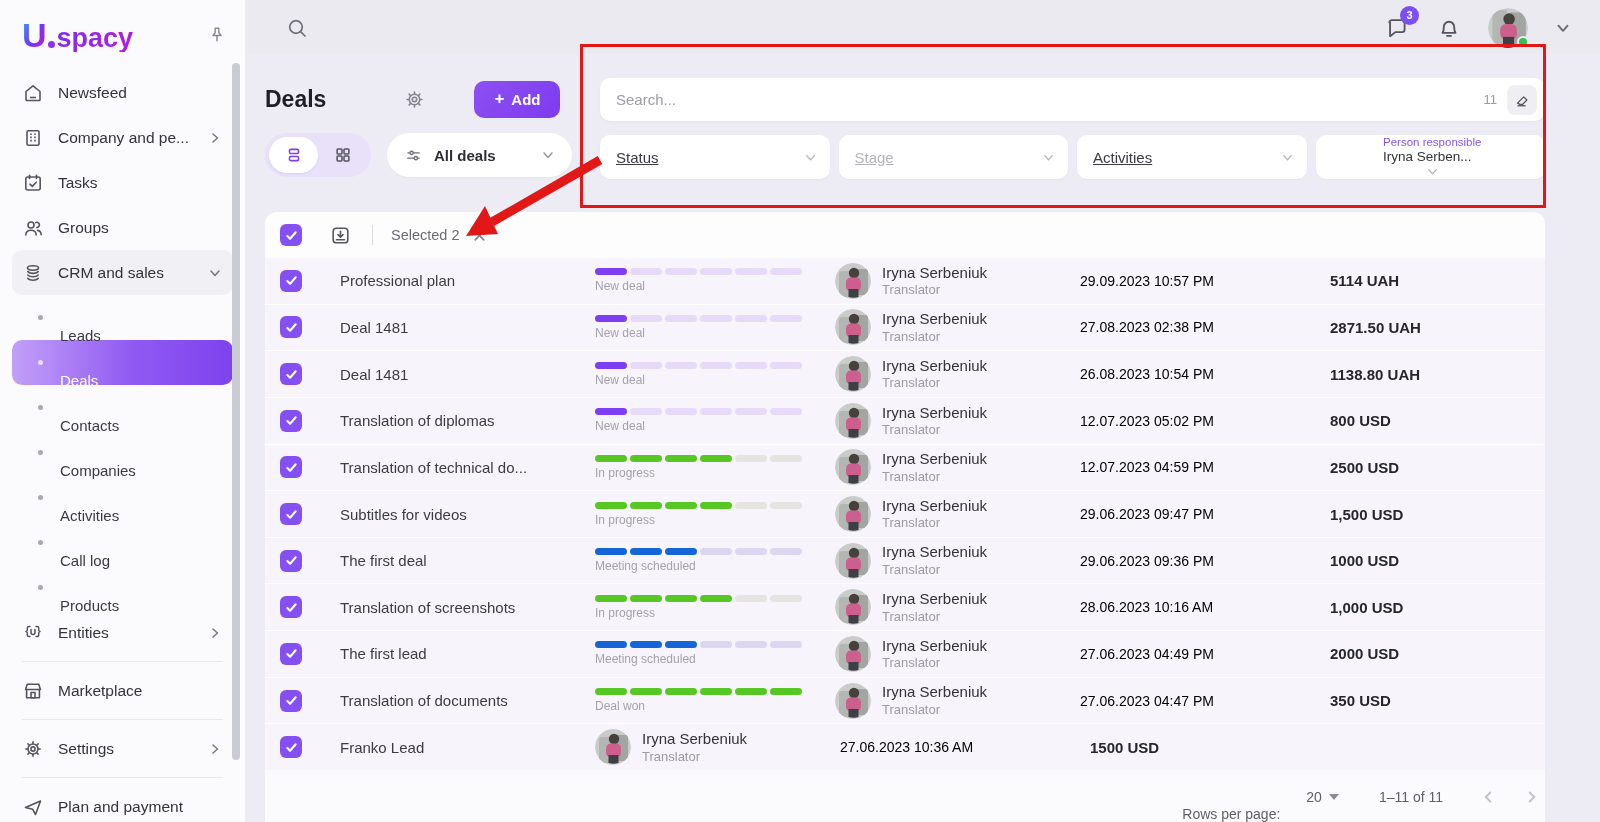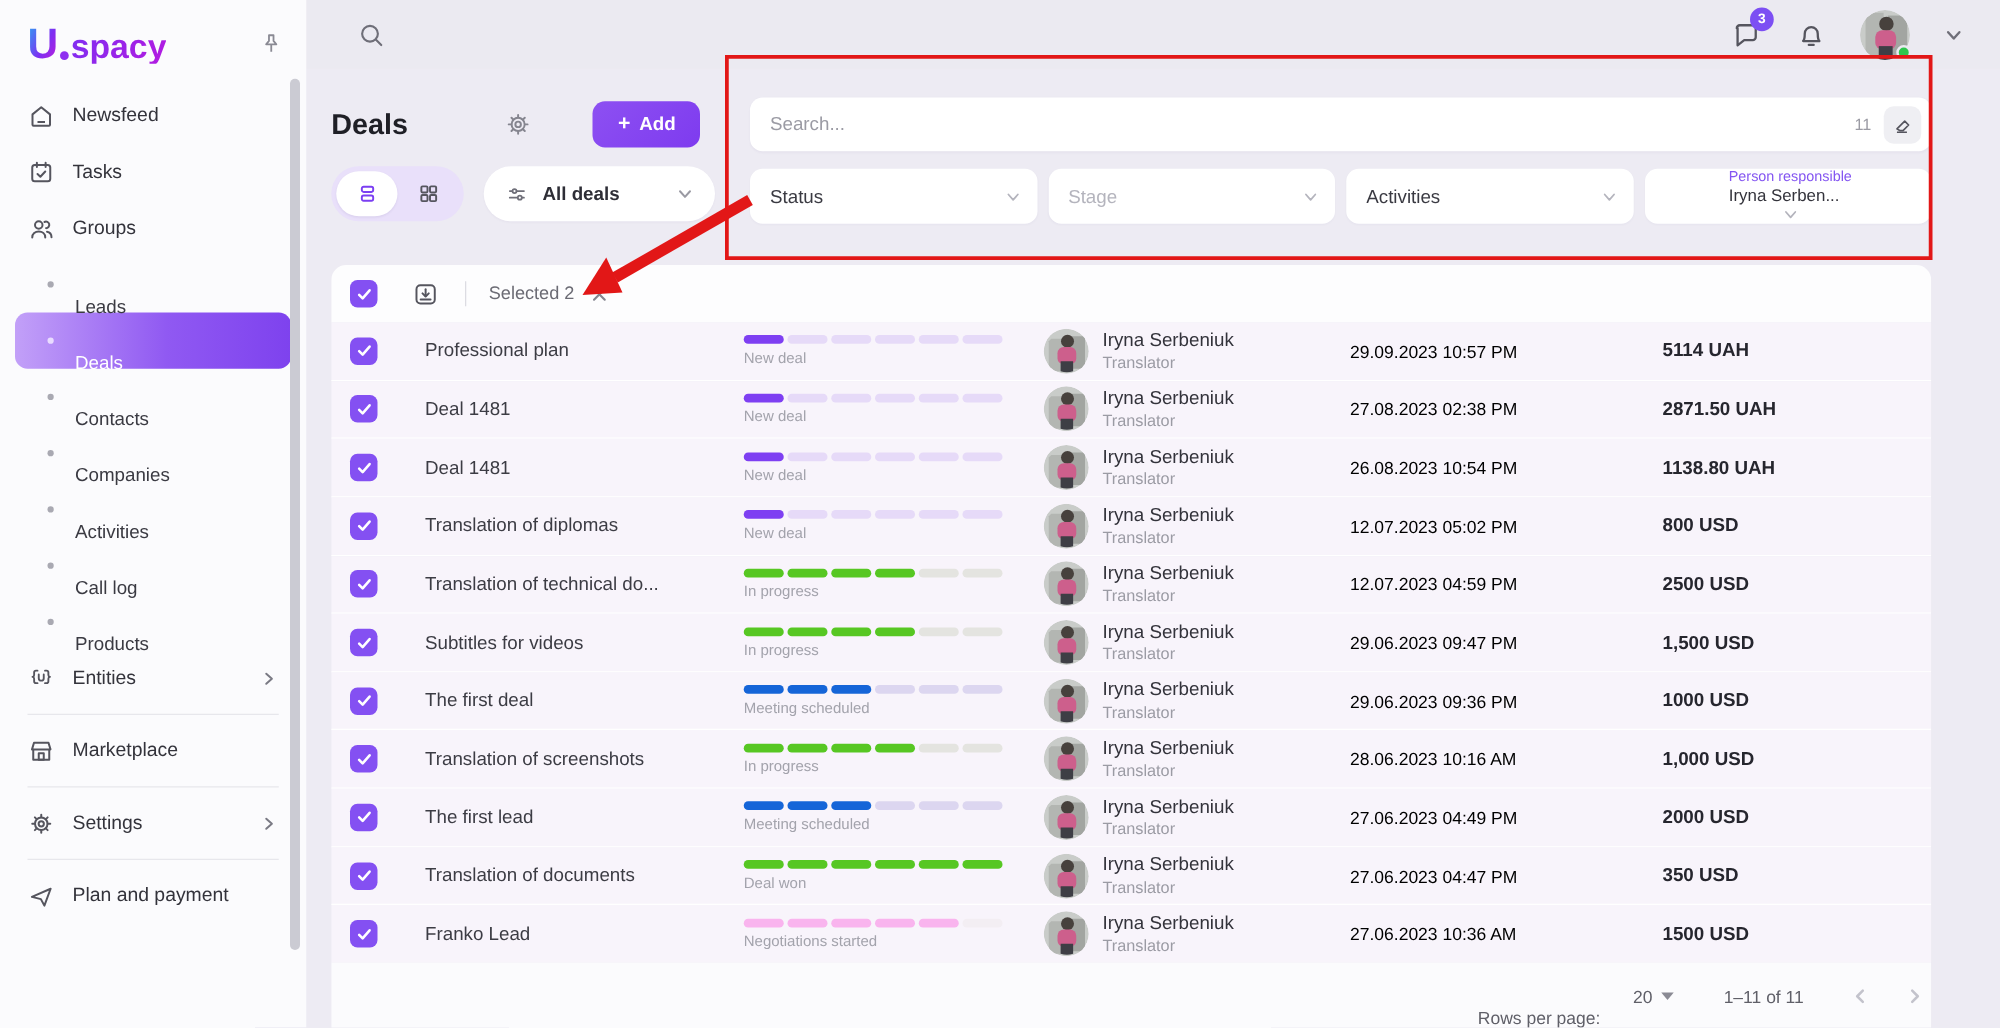--- a/index.html
+++ b/index.html
@@ -59,21 +59,21 @@
   .all-deals .lbl { font-size:15px; color:#2e2e36; flex:1;font-weight:bold; }
   .all-deals .chev { color:#9a9aa3; display:flex; }
 
   .search-bar { background:#fff; border-radius:10px; height:43px; display:flex; align-items:center; padding:0 8px 0 16px; margin:1px 0 0 0; box-shadow:0 1px 2px rgba(40,20,90,.04); }
   .search-bar input { border:none; outline:none; flex:1; font-size:15px; font-family:"Liberation Sans",sans-serif; color:#33333b; background:transparent; }
   .search-bar input::placeholder { color:#9b9ba4; }
   .search-count { color:#9b9ba4; font-size:13px; margin-right:10px; }
   .eraser-btn { width:30px; height:30px; border-radius:8px; background:#efeff3; display:flex; align-items:center; justify-content:center; color:#55555e; cursor:pointer; }
   .filter-row { display:flex; gap:9px; margin-top:14px; }
   .filter-box { background:#fff; border-radius:10px; height:44px; flex:1; display:flex; align-items:center; padding:0 12px 0 16px; cursor:pointer; box-shadow:0 1px 2px rgba(40,20,90,.03); }
-  .filter-box .lbl { font-size:15px; color:#3a3a42; flex:1; white-space:nowrap; overflow:hidden; text-overflow:ellipsis; }
+  .filter-box .lbl { font-size:15px; color:#3a3a42; flex:1; white-space:nowrap; overflow:hidden; text-overflow:ellipsis;text-decoration:underline; }
   .filter-box.muted .lbl { color:#b4b4bd; }
   .filter-box .chev { color:#b4b4bd; display:flex; }
   .filter-box.person { flex-direction:column; }
   .person-texts { flex:1; display:flex; flex-direction:column; justify-content:center; line-height:1.25; overflow:hidden; }
   .person-label { font-size:11.5px; color:#8455f1; }
   .person-value { font-size:13.5px; color:#33333b; white-space:nowrap; overflow:hidden; text-overflow:ellipsis; }
 
   
   .table-card { margin-top:33px; border-radius:12px 12px 0 0; overflow:hidden; display:flex; flex-direction:column; }
   .table-head { background:#fdfdfe; height:46px; display:flex; align-items:center; padding-left:15px; flex:0 0 46px; }
@@ -136,39 +136,74 @@
         <span class="ico">
             <svg class="i" width="22" height="22" viewBox="0 0 22 22" fill="none" stroke="currentColor" stroke-width="1.6" stroke-linejoin="round">
               <path d="M4 9.5 11 3.8 18 9.5 V17.7 a0.8 0.8 0 0 1 -0.8 0.8 H4.8 A0.8 0.8 0 0 1 4 17.7 Z"></path>
               <line x1="8" y1="15.5" x2="14" y2="15.5"></line>
             </svg>
           </span>
         <span class="lbl">Newsfeed</span>
       </div>
       <div class="nav-item">
         <span class="ico">
+            <svg class="i" width="22" height="22" viewBox="0 0 22 22" fill="none" stroke="currentColor" stroke-width="1.6" stroke-linejoin="round">
+              <rect x="5" y="3.8" width="12" height="14.5" rx="1.2"></rect>
+              <line x1="8.2" y1="7.2" x2="9.8" y2="7.2"></line>
+              <line x1="12.2" y1="7.2" x2="13.8" y2="7.2"></line>
+              <line x1="8.2" y1="10.4" x2="9.8" y2="10.4"></line>
+              <line x1="12.2" y1="10.4" x2="13.8" y2="10.4"></line>
+              <line x1="8.2" y1="13.6" x2="9.8" y2="13.6"></line>
+              <line x1="12.2" y1="13.6" x2="13.8" y2="13.6"></line>
+            </svg>
+          </span>
+        <span class="lbl">Company and pe...</span>
+        <span class="chev">
+            <svg class="i" width="16" height="16" viewBox="0 0 16 16" fill="none" stroke="currentColor" stroke-width="1.6" stroke-linecap="round" stroke-linejoin="round">
+              <polyline points="6 4 10.5 8 6 12"></polyline>
+            </svg>
+          </span>
+      </div>
+      <div class="nav-item">
+        <span class="ico">
             <svg class="i" width="22" height="22" viewBox="0 0 22 22" fill="none" stroke="currentColor" stroke-width="1.6" stroke-linecap="round" stroke-linejoin="round">
               <rect x="3.8" y="5" width="14.4" height="13" rx="2"></rect>
               <line x1="7.5" y1="3.2" x2="7.5" y2="6.5"></line>
               <line x1="14.5" y1="3.2" x2="14.5" y2="6.5"></line>
               <polyline points="8 12.2 10.3 14.4 14.2 10.2"></polyline>
             </svg>
           </span>
         <span class="lbl">Tasks</span>
       </div>
       <div class="nav-item">
         <span class="ico">
             <svg class="i" width="22" height="22" viewBox="0 0 22 22" fill="none" stroke="currentColor" stroke-width="1.6" stroke-linecap="round" stroke-linejoin="round">
               <circle cx="9" cy="8" r="3"></circle>
               <path d="M3.8 18 c0-3 2.4-4.8 5.2-4.8 s5.2 1.8 5.2 4.8"></path>
               <path d="M13.6 5.6 a2.6 2.6 0 1 1 1.2 4.9"></path>
               <path d="M15.6 13.4 c2.3 0.4 3.6 2 3.6 4.3"></path>
             </svg>
           </span>
         <span class="lbl">Groups</span>
+      </div>
+      <div class="nav-item section-active">
+        <span class="ico">
+            <svg class="i" width="22" height="22" viewBox="0 0 22 22" fill="none" stroke="currentColor" stroke-width="1.6" stroke-linecap="round">
+              <ellipse cx="11" cy="6" rx="5.5" ry="2.2"></ellipse>
+              <path d="M5.8 9.6 c1 1.1 2.9 1.8 5.2 1.8 s4.2-0.7 5.2-1.8"></path>
+              <path d="M5.8 13 c1 1.1 2.9 1.8 5.2 1.8 s4.2-0.7 5.2-1.8"></path>
+              <path d="M5.8 16.4 c1 1.1 2.9 1.8 5.2 1.8 s4.2-0.7 5.2-1.8"></path>
+            </svg>
+          </span>
+        <span class="lbl">CRM and sales</span>
+        <span class="chev">
+            <svg class="i" width="16" height="16" viewBox="0 0 16 16" fill="none" stroke="currentColor" stroke-width="1.6" stroke-linecap="round" stroke-linejoin="round">
+              <polyline points="4 6 8 10.5 12 6"></polyline>
+            </svg>
+          </span>
       </div>
       <div id="crm-subitems">
   <div class="sub-item">
     <span class="dot"></span>
     <span class="lbl">Leads</span>
   </div>
 
   <div class="sub-item active">
     <span class="dot"></span>
     <span class="lbl">Deals</span>
@@ -870,31 +905,20 @@
 
   <div class="trow">
     <span class="col-check">
       <span class="cbx">
         <svg class="i" width="13" height="13" viewBox="0 0 14 14" fill="none" stroke="#ffffff" stroke-width="2.2" stroke-linecap="round" stroke-linejoin="round">
                     <polyline points="2.5 7.5 5.5 10.5 11.5 3.5"></polyline>
                   </svg>
       </span>
     </span>
     <span class="col-name">Franko Lead</span>
-    <span class="col-stage">
-      <span class="segs">
-                  <span class="seg" style="background: rgb(249, 180, 238);"></span>
-                  <span class="seg" style="background: rgb(249, 180, 238);"></span>
-                  <span class="seg" style="background: rgb(249, 180, 238);"></span>
-                  <span class="seg" style="background: rgb(249, 180, 238);"></span>
-                  <span class="seg" style="background: rgb(249, 180, 238);"></span>
-                  <span class="seg" style="background: rgb(243, 238, 243);"></span>
-                </span>
-      <div class="stage-lbl">Negotiations started</div>
-    </span>
     <span class="col-person">
       <span class="row-avatar">
         <svg viewBox="0 0 36 36">
           <g>
             <circle cx="18" cy="18" r="18" fill="#c9ccc9"></circle>
             <path d="M6 8 h12 v26 H4 V10z" fill="#b3b6b2"></path>
             <path d="M21 6 h12 v26 H20z" fill="#a2a5a1"></path>
             <circle cx="19" cy="10" r="5.2" fill="#47413d"></circle>
             <rect x="11" y="14.5" width="15" height="14" rx="5" fill="#cd5f8c"></rect>
             <path d="M13.5 26 h10 v8 a18 18 0 0 1 -10 0z" fill="#3e3e45"></path>

